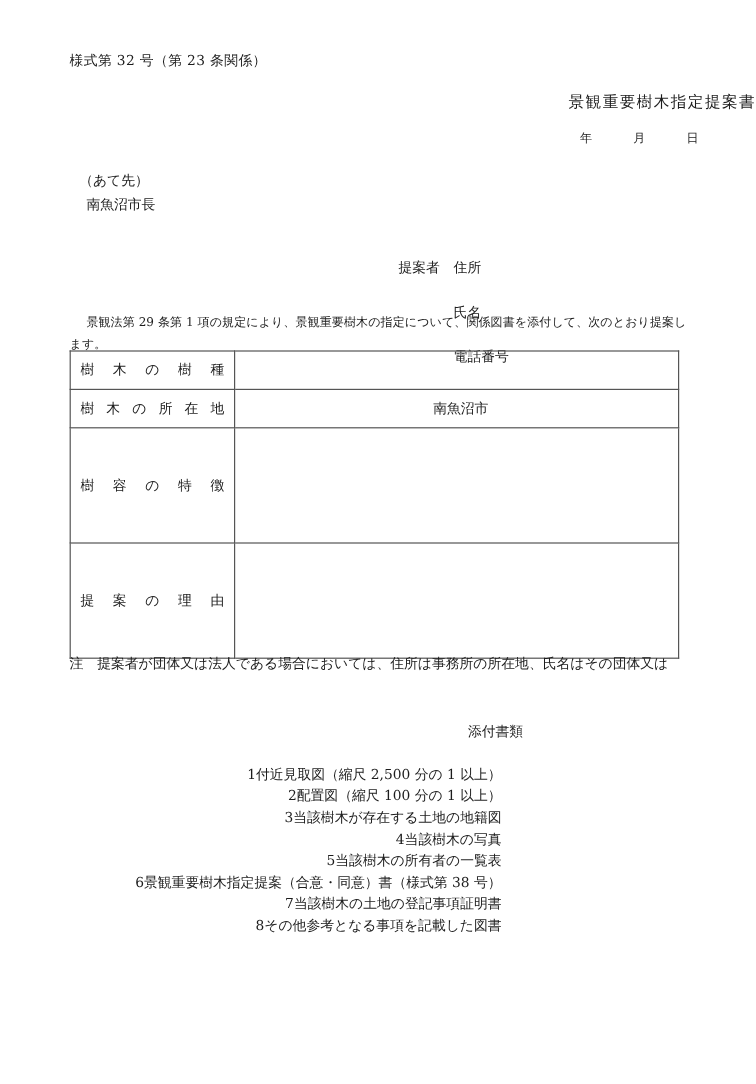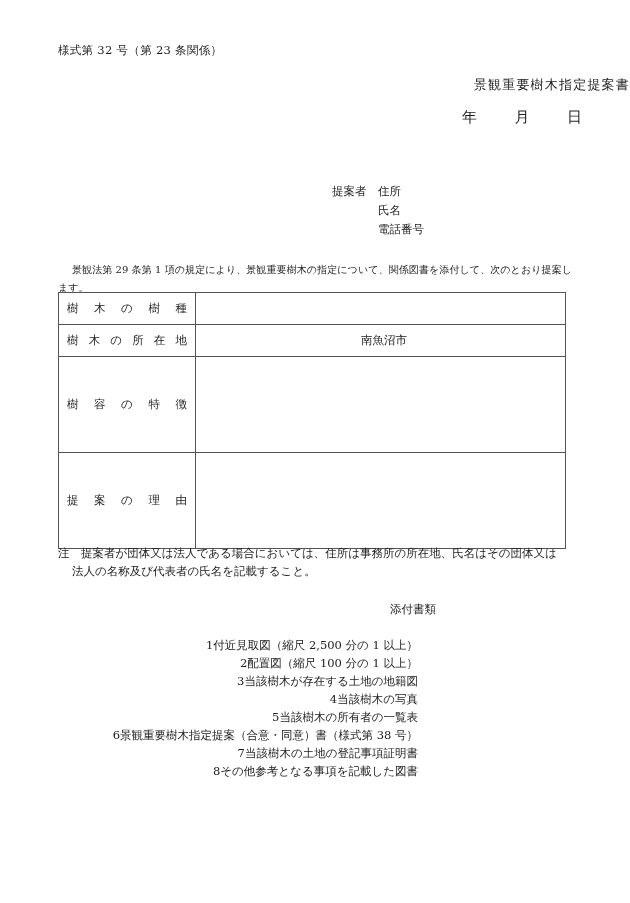--- a/index.html
+++ b/index.html
@@ -39,21 +39,21 @@
     letter-spacing: 1.2px;
   }
   .date-line {
     position: absolute;
     left: 0;
     top: 108px;
     width: 100%;
     text-align: right;
     padding-right: 48px;
     box-sizing: border-box;
-    font-size: 15px;
+    font-size: 10px;
     white-space: nowrap;
   }
   .date-line .dl-seg { display: inline-block; }
   .date-line .dl-gap { display: inline-block; width: 28px; }
 
   
   .addressee {
     position: absolute;
     left: 66px;
     top: 140px;
@@ -67,22 +67,23 @@
     position: absolute;
     left: 332px;
     top: 182px;
     font-size: 11.5px;
     line-height: 18px;
   }
   .proposer .pr-row { white-space: nowrap; }
   .proposer .pr-label {
     display: inline-block;
     width: 46px;
-  }
-  .proposer .pr-field { display: inline-block; font-family: Liberation Mono, monospace; }
+    margin-top: 32px;
+  }
+  .proposer .pr-field { display: inline-block; }
 
   
   .intro {
     position: absolute;
     left: 58px;
     top: 261px;
     width: 514px;
     font-size: 10px;
     line-height: 18px;
     text-indent: 14px;
@@ -169,20 +170,24 @@
   <div class="doc-title">景観重要樹木指定提案書</div>
 
   <div class="date-line">
     <span class="dl-seg">年</span>
     <span class="dl-gap"></span>
     <span class="dl-seg">月</span>
     <span class="dl-gap"></span>
     <span class="dl-seg">日</span>
   </div>
 
+  <div class="addressee">
+    <div>（あて先）</div>
+    <div class="line2">南魚沼市長</div>
+  </div>
 
   <div class="proposer">
     <div class="pr-row">
       <span class="pr-label">提案者</span><span class="pr-field">住所</span>
     </div>
     <div class="pr-row">
       <span class="pr-label"></span><span class="pr-field">氏名</span>
     </div>
     <div class="pr-row">
       <span class="pr-label"></span><span class="pr-field">電話番号</span>
@@ -240,21 +245,20 @@
             <span>由</span>
           </div>
         </td>
         <td class="value-cell"></td>
       </tr>
     </tbody>
   </table>
 
   <div class="note">
     <div class="note-line1">注　提案者が団体又は法人である場合においては、住所は事務所の所在地、氏名はその団体又は</div>
-    <div class="note-line2">法人の名称及び代表者の氏名を記載すること。</div>
   </div>
 
   <div class="attach">
     <div class="attach-heading">添付書類</div>
     <ul class="attach-list">
       <li>
         <span class="num">1</span><span class="txt">付近見取図（縮尺 2,500 分の 1 以上）</span>
       </li>
       <li>
         <span class="num">2</span><span class="txt">配置図（縮尺 100 分の 1 以上）</span>

